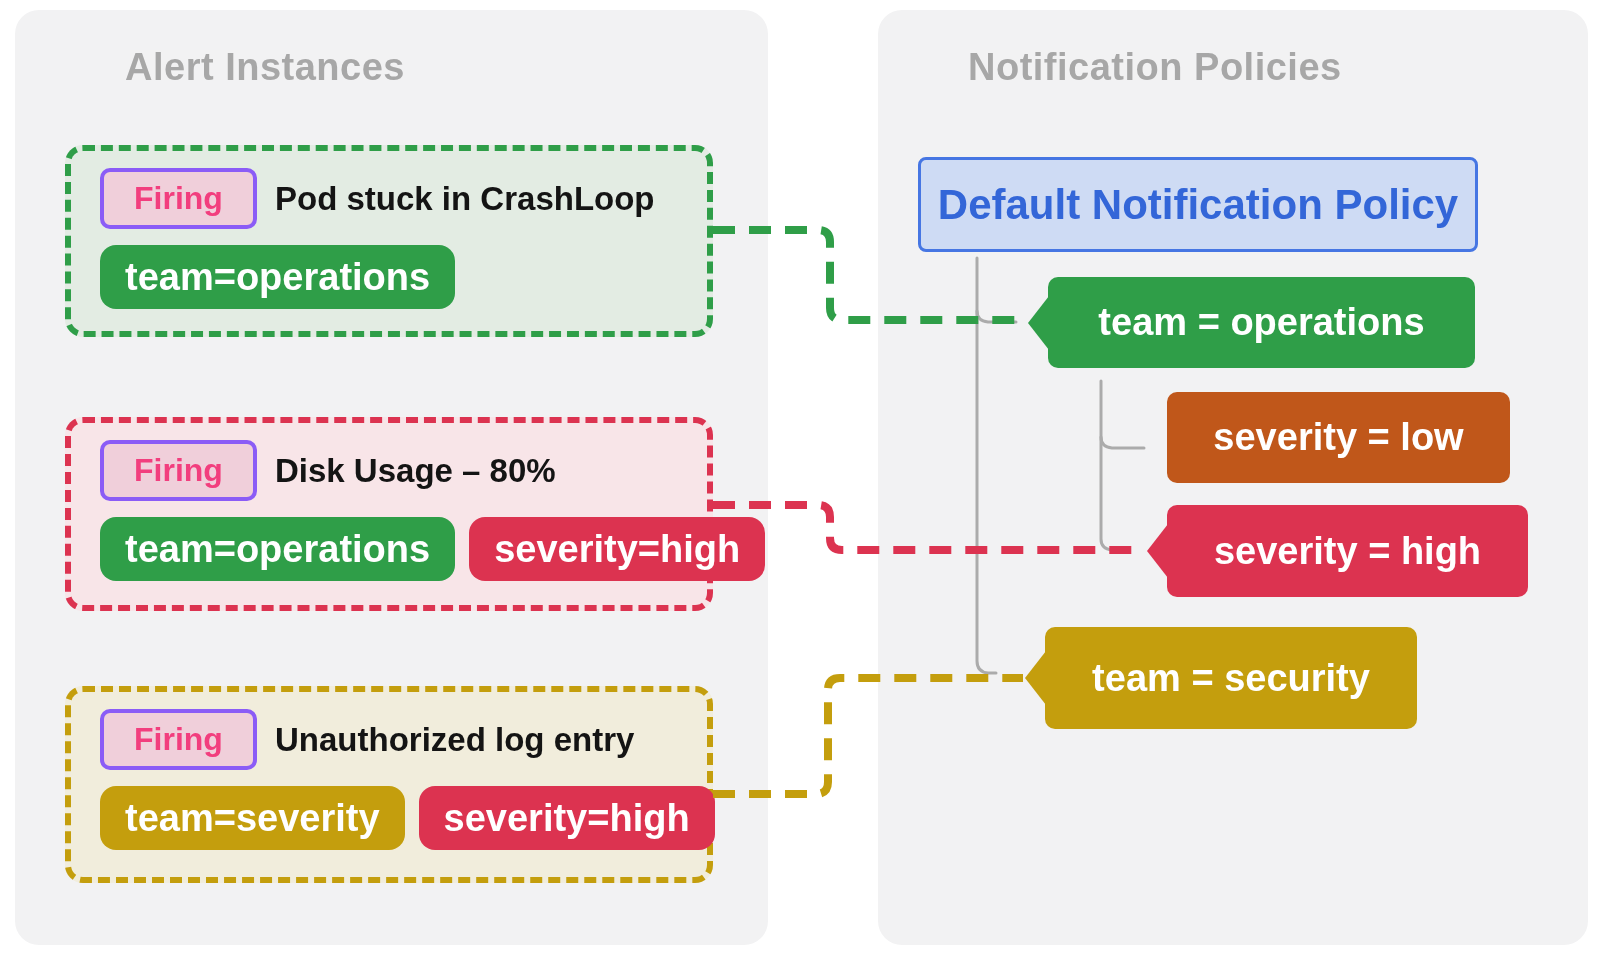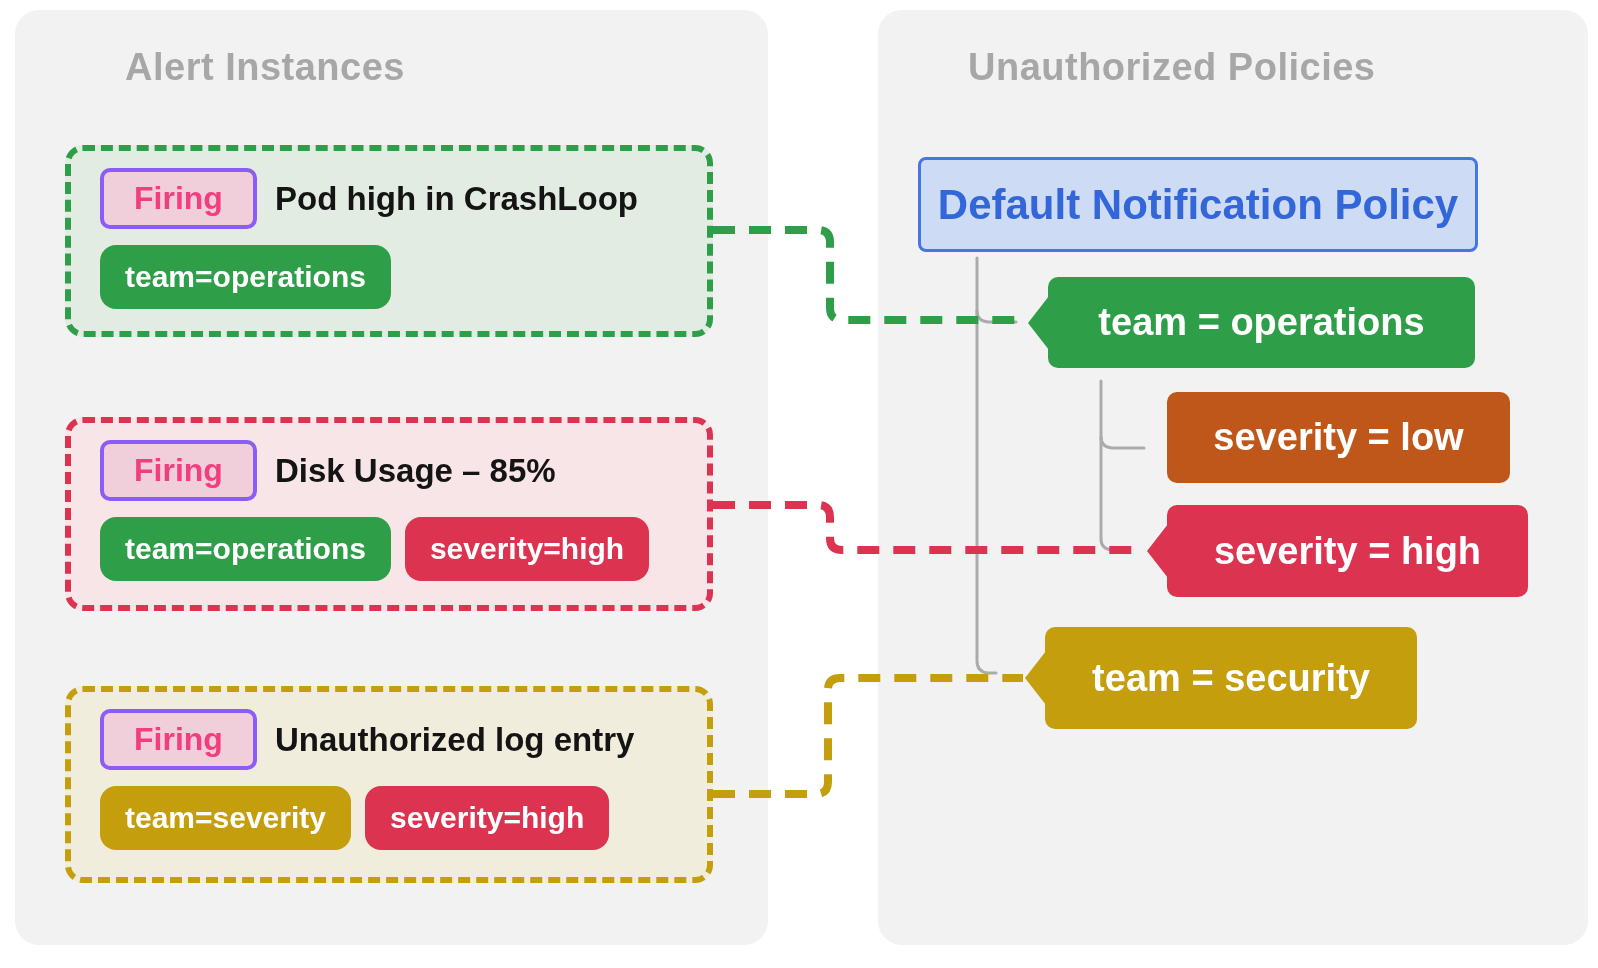--- a/index.html
+++ b/index.html
@@ -20,21 +20,21 @@
   .card-red{top:417px;height:194px;border:6px dashed #DC3350;background:#F8E5E8;}
   .card-gold{top:686px;height:197px;border:6px dashed #C49E0D;background:#F1EDDC;}
 
   .firing-badge{position:absolute;left:29px;top:17px;height:61px;display:inline-flex;align-items:center;
     padding:0 30px;border:4px solid #8b5cf6;border-radius:10px;background:#F0CFDA;
     color:#F23E7E;font-size:32px;font-weight:700;}
   .card-title{position:absolute;left:204px;top:17px;height:61px;display:flex;align-items:center;
     color:#141414;font-size:33px;font-weight:700;white-space:nowrap;}
   .pill-row{position:absolute;left:29px;top:94px;display:flex;gap:14px;}
   .pill{height:64px;display:inline-flex;align-items:center;padding:0 25px;border-radius:16px;
-    color:#ffffff;font-size:30px;font-weight:700;white-space:nowrap;}
+    color:#ffffff;font-size:38px;font-weight:700;white-space:nowrap;}
   .pill.green{background:#2F9E48;}
   .pill.red{background:#DC3350;}
   .pill.gold{background:#C49E0D;}
 
   
   .wires{position:absolute;left:0;top:0;width:1598px;height:968px;pointer-events:none;}
 
   
   .policy-root{position:absolute;left:918px;top:157px;width:560px;height:95px;
     background:#CEDBF4;border:3px solid #4676E3;border-radius:8px;
@@ -55,33 +55,33 @@
 </style>
 </head>
 <body>
 
 <div class="stage">
 
   <div class="panel panel-left"></div>
   <div class="panel panel-right"></div>
 
   <div class="panel-title left">Alert Instances</div>
-  <div class="panel-title right">Unauthorized Policies</div>
+  <div class="panel-title right">Notification Policies</div>
 
   <div class="card card-green">
     <span class="firing-badge">Firing</span>
-    <span class="card-title">Pod high in CrashLoop</span>
+    <span class="card-title">Pod stuck in CrashLoop</span>
     <div class="pill-row">
       <span class="pill green">team=operations</span>
     </div>
   </div>
 
   <div class="card card-red">
     <span class="firing-badge">Firing</span>
-    <span class="card-title">Disk Usage – 85%</span>
+    <span class="card-title">Disk Usage – 80%</span>
     <div class="pill-row">
       <span class="pill green">team=operations</span>
       <span class="pill red">severity=high</span>
     </div>
   </div>
 
   <div class="card card-gold">
     <span class="firing-badge">Firing</span>
     <span class="card-title">Unauthorized log entry</span>
     <div class="pill-row">

